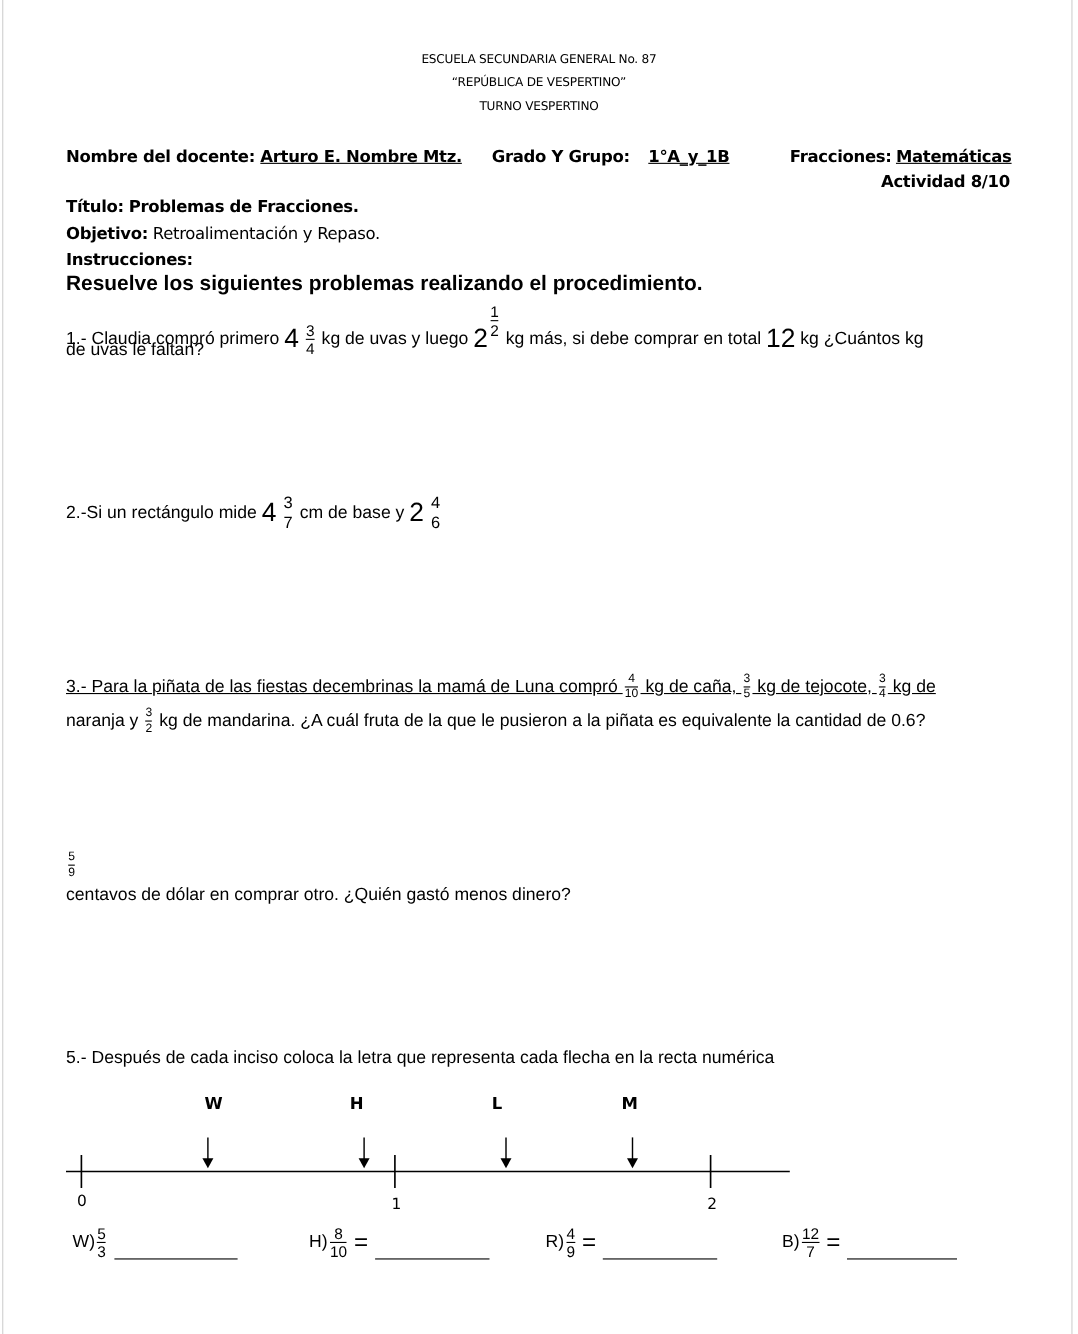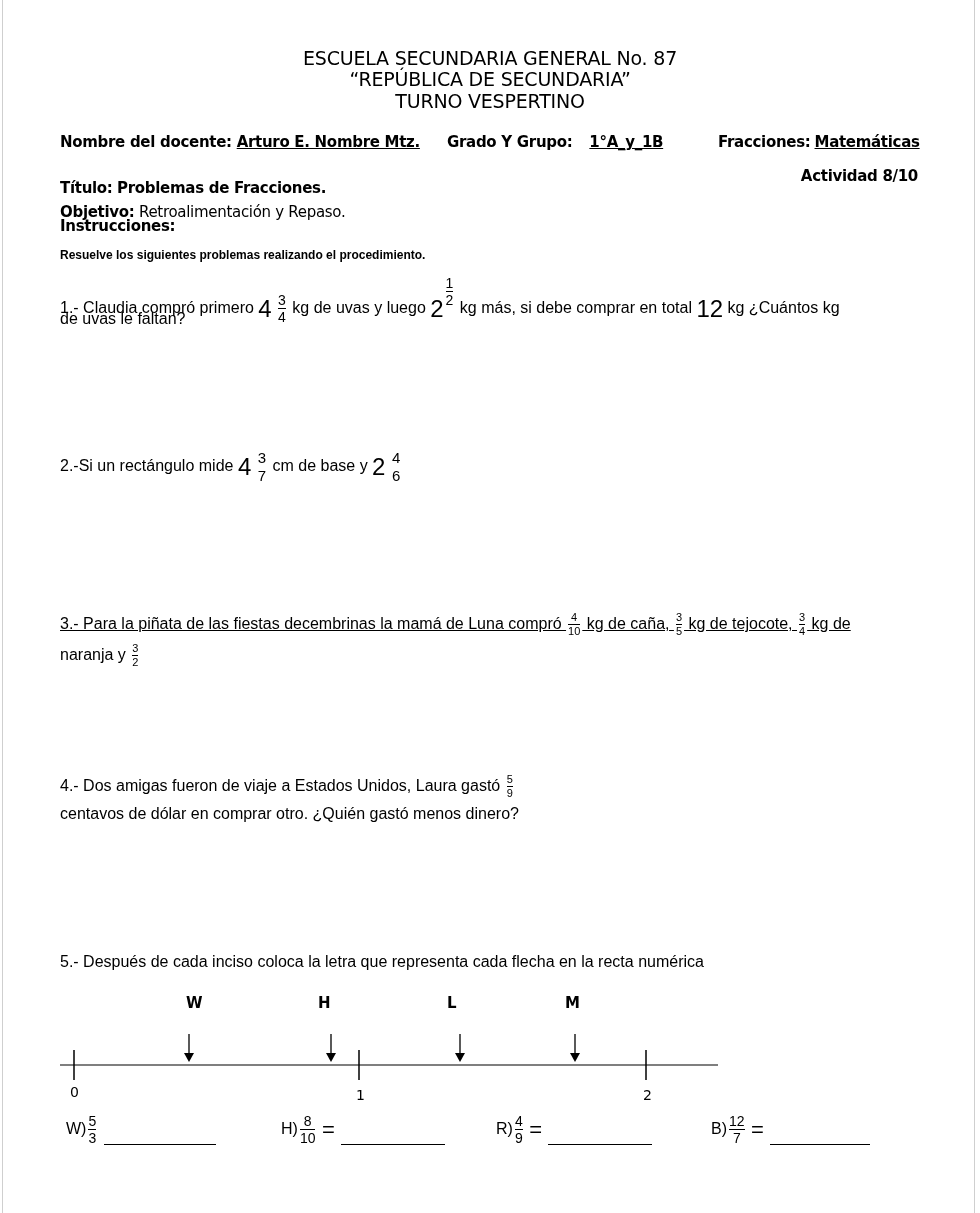--- a/index.html
+++ b/index.html
@@ -1,18 +1,18 @@
 <!DOCTYPE html>
 <html><head>
 <meta charset="utf-8">
 <style>
   html, body { margin: 0; padding: 0; background: #ffffff; }
   body { width: 980px; height: 1213px; position: relative; overflow: hidden; font-family: "Liberation Sans", sans-serif; color: #000; }
   .page-border { position: absolute; left: 2px; top: 0; width: 973px; height: 1213px; border-left: 1px solid #cfcfcf; border-right: 1px solid #cfcfcf; box-sizing: border-box; }
-  .hdr { position: absolute; left: 0; width: 980px; text-align: center; font-family: "DejaVu Sans", sans-serif; font-size: 19px; letter-spacing: -0.2px; }
+  .hdr { position: absolute; left: 0; width: 980px; text-align: center; font-family: "DejaVu Sans", sans-serif; font-size: 11px; letter-spacing: -0.2px; }
   .abs { position: absolute; white-space: nowrap; }
   .b { font-weight: bold; }
   .u { text-decoration: underline; }
   .meta { font-family: "DejaVu Sans", sans-serif; font-size: 15px; letter-spacing: -0.3px; }
   .arial { font-family: "Liberation Sans", sans-serif; font-size: 16px; }
   .frac { display: inline-block; vertical-align: middle; text-align: center; line-height: 1; margin: 0 2px; }
   .frac .n, .frac .d { display: block; }
   .frac .bar { display: block; border-top: 1px solid #000; margin: 1px 0; }
   .frac.small { font-size: 11px; }
   .frac.med { font-size: 15px; }
@@ -20,68 +20,68 @@
   .blank { display: inline-block; border-bottom: 1px solid #000; vertical-align: bottom; margin-left: 6px; }
   .nl-label { position: absolute; font-family: "DejaVu Sans", sans-serif; font-weight: bold; font-size: 15px; }
   .nl-num { position: absolute; font-family: "DejaVu Sans", sans-serif; font-size: 14px; }
 </style>
 </head>
 <body>
 
 <div class="page-border"></div>
 
 <div class="hdr" style="top:47px;">ESCUELA SECUNDARIA GENERAL No. 87</div>
-<div class="hdr" style="top:68px;">“REPÚBLICA DE SECUNDARIA”</div>
+<div class="hdr" style="top:68px;">“REPÚBLICA DE VESPERTINO”</div>
 <div class="hdr" style="top:90px;">TURNO VESPERTINO</div>
 
 <div class="abs meta b" style="left:60px; top:133px;">
   <span>Nombre del docente:</span>
   <span class="u">Arturo E. Nombre Mtz.</span>
 </div>
 <div class="abs meta b" style="left:447px; top:133px;">
   <span>Grado Y Grupo:</span>
   <span class="u" style="margin-left:12px;">1°A_y_1B</span>
 </div>
 <div class="abs meta b" style="left:718px; top:133px;">
   <span>Fracciones:</span><span class="u" style="padding-left:4px;">Matemáticas</span>
 </div>
-<div class="abs meta b" style="right:62px; top:167px;">Actividad 8/10</div>
+<div class="abs meta b" style="right:62px; top:156px;">Actividad 8/10</div>
 
 <div class="abs meta" style="left:60px; top:179px;">
   <span class="b">Título:</span>
   <span class="b">Problemas de Fracciones.</span>
 </div>
 <div class="abs meta" style="left:60px; top:203px;">
   <span class="b">Objetivo:</span>
   <span>Retroalimentación y Repaso.</span>
 </div>
-<div class="abs meta b" style="left:60px; top:217px;">Instrucciones:</div>
-<div class="abs b" style="left:60px; top:248px; font-size:12px;">Resuelve los siguientes problemas realizando el procedimiento.</div>
+<div class="abs meta b" style="left:60px; top:227px;">Instrucciones:</div>
+<div class="abs b" style="left:60px; top:248px; font-size:19px;">Resuelve los siguientes problemas realizando el procedimiento.</div>
 
 <div class="abs arial" style="left:60px; top:276px;">
   <span>1.- Claudia compró primero </span><span class="big">4</span>
   <span class="frac med" style="font-size:14px;"><span class="n">3</span><span class="bar"></span><span class="d">4</span></span><span> kg de uvas y luego </span><span class="big">2</span><span class="frac med" style="font-size:14px; vertical-align:8px;"><span class="n">1</span><span class="bar"></span><span class="d">2</span></span><span> kg más, si debe comprar en total </span><span class="big">12</span><span> kg ¿Cuántos kg</span>
 </div>
 <div class="abs arial" style="left:60px; top:310px;">de uvas le faltan?</div>
 
 <div class="abs arial" style="left:60px; top:450px;">
   <span>2.-Si un rectángulo mide </span><span class="big">4</span>
   <span class="frac med"><span class="n">3</span><span class="bar" style="border-color:transparent;"></span><span class="d">7</span></span><span> cm de base y </span><span class="big">2</span>
   <span class="frac med"><span class="n">4</span><span class="bar" style="border-color:transparent;"></span><span class="d">6</span></span>
 </div>
 
 <div class="abs arial" style="left:60px; top:612px;text-decoration:underline;">
   <span>3.-  Para la piñata de las fiestas decembrinas la mamá de Luna compró </span><span class="frac small"><span class="n">4</span><span class="bar"></span><span class="d">10</span></span><span> kg de caña, </span><span class="frac small"><span class="n">3</span><span class="bar"></span><span class="d">5</span></span><span> kg de tejocote, </span><span class="frac small"><span class="n">3</span><span class="bar"></span><span class="d">4</span></span><span> kg de</span>
 </div>
 <div class="abs arial" style="left:60px; top:643px;">
-  <span>naranja y </span><span class="frac small"><span class="n">3</span><span class="bar"></span><span class="d">2</span></span>
+  <span>naranja y </span><span class="frac small"><span class="n">3</span><span class="bar"></span><span class="d">2</span></span><span> kg de mandarina. ¿A cuál fruta de la que le pusieron a la piñata es equivalente la cantidad de 0.6?</span>
 </div>
 
 <div class="abs arial" style="left:60px; top:774px;">
-  <span>4.- Dos amigas fueron de viaje a Estados Unidos, Laura gastó </span><span class="frac small"><span class="n">5</span><span class="bar"></span><span class="d">9</span></span>
+  <span class="frac small"><span class="n">5</span><span class="bar"></span><span class="d">9</span></span>
 </div>
 <div class="abs arial" style="left:60px; top:805px;">centavos de dólar en comprar otro. ¿Quién gastó menos dinero?</div>
 
 <div class="abs arial" style="left:60px; top:953px;">5.- Después de cada inciso coloca la letra que representa cada flecha en la recta numérica</div>
 
 <div class="nl-label" style="left:186px; top:994px;">W</div>
 <div class="nl-label" style="left:318px; top:994px;">H</div>
 <div class="nl-label" style="left:447px; top:994px;">L</div>
 <div class="nl-label" style="left:565px; top:994px;">M</div>
 

